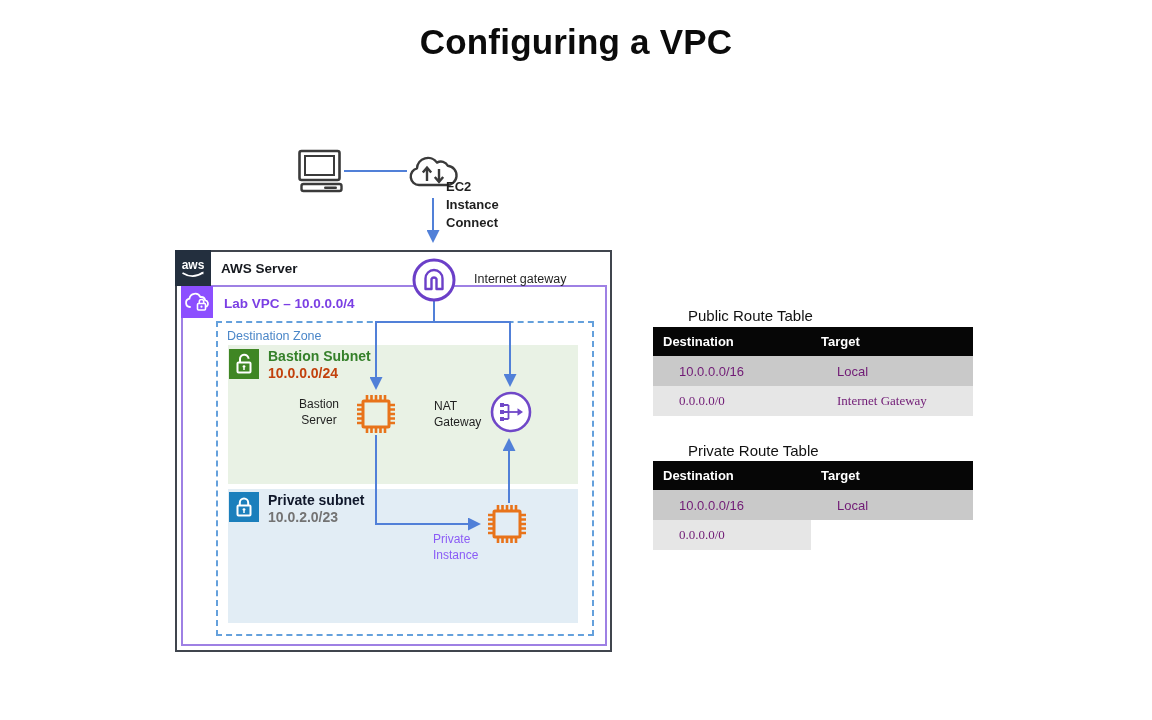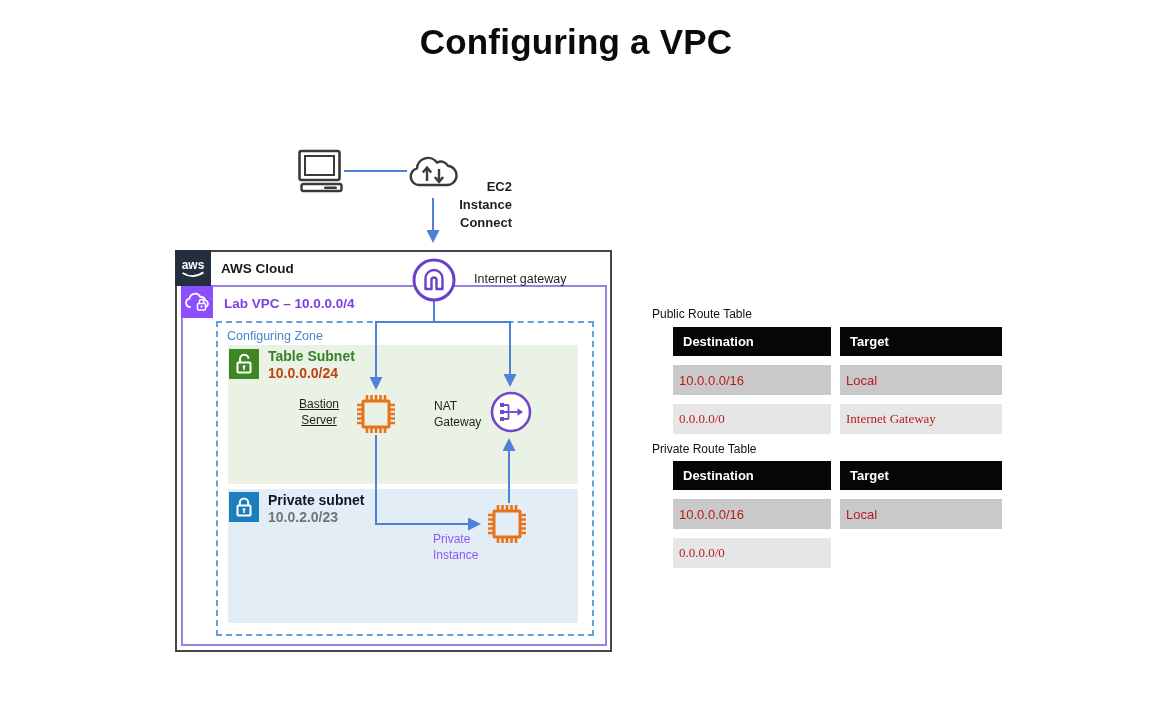--- a/index.html
+++ b/index.html
@@ -25,34 +25,34 @@
   
   .lbl{white-space:nowrap;}
   #aws-cloud-label{left:221px;top:261px;font-size:13.5px;font-weight:bold;color:#16191f;}
   #igw-label{left:474px;top:272px;font-size:12.5px;color:#1f1f1f;}
   #vpc-label{left:224px;top:296px;font-size:13.5px;font-weight:bold;color:#7b3fe4;}
   #az-label{left:227px;top:329px;font-size:12.5px;color:#4a86c8;}
   #public-subnet-name{left:268px;top:348px;font-size:14px;font-weight:bold;color:#35802a;}
   #public-subnet-cidr{left:268px;top:365px;font-size:14px;font-weight:bold;color:#c2410c;}
   #private-subnet-name{left:268px;top:492px;font-size:14px;font-weight:bold;color:#0f172a;}
   #private-subnet-cidr{left:268px;top:509px;font-size:14px;font-weight:bold;color:#737373;}
-  #ec2-connect-label{left:446px;top:178px;width:66px;text-align:right;font-size:13px;font-weight:bold;color:#1f1f1f;line-height:18px;}
-  #bastion-label{left:290px;top:396px;width:58px;text-align:center;font-size:12px;color:#1f1f1f;line-height:16px;text-decoration:underline;}
+  #ec2-connect-label{left:446px;top:178px;width:66px;text-align:left;font-size:13px;font-weight:bold;color:#1f1f1f;line-height:18px;}
+  #bastion-label{left:290px;top:396px;width:58px;text-align:center;font-size:12px;color:#1f1f1f;line-height:16px;}
   #nat-label{left:434px;top:398px;font-size:12px;color:#1f1f1f;line-height:16px;}
   #private-instance-label{left:433px;top:531px;font-size:12px;color:#8b5cf6;line-height:16px;}
 
   
-  .rt-title{font-size:12px;color:#111;}
+  .rt-title{font-size:15px;color:#111;margin-left:36px;}
   #public-rt-title{left:652px;top:307px;}
   #private-rt-title{left:652px;top:442px;}
-  .rt{width:322px;display:grid;grid-template-columns:158px 162px;gap:9px;background:#fff;margin-left:20px;}
+  .rt{width:322px;display:grid;grid-template-columns:158px 162px;gap:0;background:#fff;}
   #public-rt{left:653px;top:327px;}
   #private-rt{left:653px;top:461px;}
   .rt .hcell{background:#060606;color:#fff;font-weight:bold;font-size:13px;height:29px;display:flex;align-items:center;padding-left:10px;}
-  .rt .cell{font-size:13px;color:#b91c1c;height:30px;display:flex;align-items:center;padding-left:6px;}
+  .rt .cell{font-size:13px;color:#701a75;height:30px;display:flex;align-items:center;padding-left:26px;}
   .rt .r1{background:#c9c9c9;}
   .rt .r2{background:#e6e6e6;font-family:Liberation Serif, serif;}
 
   svg{display:block;}
   #connector-layer{left:0;top:0;pointer-events:none;}
 </style>
 </head>
 <body>
 
 <div id="canvas">
@@ -105,47 +105,47 @@
     <div>Instance</div>
     <div>Connect</div>
   </div>
 
   <svg class="abs" style="left:175px;top:250px" width="36" height="36" viewBox="0 0 36 36">
     <rect x="0" y="0" width="36" height="36" fill="#232f3e"></rect>
     <text x="18" y="19" text-anchor="middle" font-family="Liberation Sans, sans-serif" font-size="12" font-weight="bold" fill="#ffffff">aws</text>
     <path d="M7.5,23 Q18,29.5 28,22.5" stroke="#fff" stroke-width="1.6" fill="none"></path>
     <path d="M28.6,21.4 l-0.4,3 l-2.6,-1.4 z" fill="#fff"></path>
   </svg>
-  <div id="aws-cloud-label" class="abs lbl">AWS Cloud</div>
+  <div id="aws-cloud-label" class="abs lbl">AWS Server</div>
 
   <svg class="abs" style="left:181px;top:286px" width="32" height="32" viewBox="0 0 32 32">
     <rect x="0" y="0" width="32" height="32" fill="#8c4fff"></rect>
     <path d="M9,21 a4.2,4.2 0 0 1 -0.6,-8.3 a5.8,5.8 0 0 1 11,-1.6 a4.2,4.2 0 0 1 4.8,3.1 a3.6,3.6 0 0 1 1.5,6.3" fill="none" stroke="#fff" stroke-width="1.8" stroke-linecap="round"></path>
     <rect x="16.5" y="17.5" width="8" height="6.5" rx="1" fill="#8c4fff" stroke="#fff" stroke-width="1.6"></rect>
     <path d="M18.3,17.5 v-1.8 a2.2,2.2 0 0 1 4.4,0 v1.8" fill="none" stroke="#fff" stroke-width="1.6"></path>
     <circle cx="20.5" cy="20.7" r="1.1" fill="#fff"></circle>
   </svg>
   <div id="vpc-label" class="abs lbl">Lab VPC – 10.0.0.0/4</div>
 
   <svg class="abs" style="left:411px;top:257px" width="46" height="46" viewBox="0 0 46 46">
     <circle cx="23" cy="23" r="20" fill="#fff" stroke="#6b3fc8" stroke-width="3"></circle>
     <path d="M14.5,32 V21.5 A8.5,8.5 0 0 1 31.5,21.5 V32 H25.5 V22 A2.8,2.8 0 0 0 20.5,22 V32 Z" fill="none" stroke="#6b3fc8" stroke-width="2.4" stroke-linejoin="round"></path>
   </svg>
   <div id="igw-label" class="abs lbl">Internet gateway</div>
 
-  <div id="az-label" class="abs lbl">Configuring Zone</div>
+  <div id="az-label" class="abs lbl">Destination Zone</div>
 
   <svg class="abs" style="left:229px;top:349px" width="30" height="30" viewBox="0 0 30 30">
     <rect x="0" y="0" width="30" height="30" fill="#3f8624"></rect>
     <rect x="8.5" y="13.5" width="13" height="10" rx="1" fill="none" stroke="#fff" stroke-width="2"></rect>
     <path d="M11,13.5 v-3.2 a4.3,4.3 0 0 1 8.6,-0.6" fill="none" stroke="#fff" stroke-width="2"></path>
     <circle cx="15" cy="17.6" r="1.4" fill="#fff"></circle>
     <line x1="15" y1="18.4" x2="15" y2="21" stroke="#fff" stroke-width="1.5"></line>
   </svg>
-  <div id="public-subnet-name" class="abs lbl">Table Subnet</div>
+  <div id="public-subnet-name" class="abs lbl">Bastion Subnet</div>
   <div id="public-subnet-cidr" class="abs lbl">10.0.0.0/24</div>
 
   <svg class="abs" style="left:229px;top:492px" width="30" height="30" viewBox="0 0 30 30">
     <rect x="0" y="0" width="30" height="30" fill="#1b7fbc"></rect>
     <rect x="8.5" y="13.5" width="13" height="10" rx="1" fill="none" stroke="#fff" stroke-width="2"></rect>
     <path d="M10.8,13.5 v-2.7 a4.2,4.2 0 0 1 8.4,0 v2.7" fill="none" stroke="#fff" stroke-width="2"></path>
     <circle cx="15" cy="17.6" r="1.4" fill="#fff"></circle>
     <line x1="15" y1="18.4" x2="15" y2="21" stroke="#fff" stroke-width="1.5"></line>
   </svg>
   <div id="private-subnet-name" class="abs lbl">Private subnet</div>

